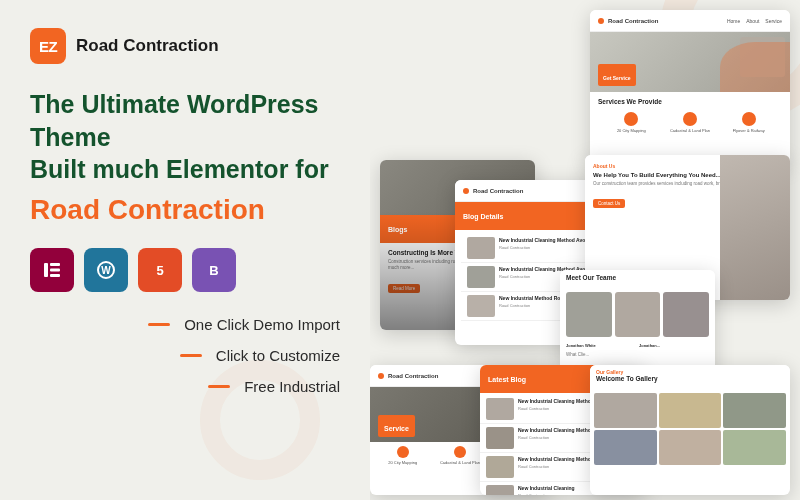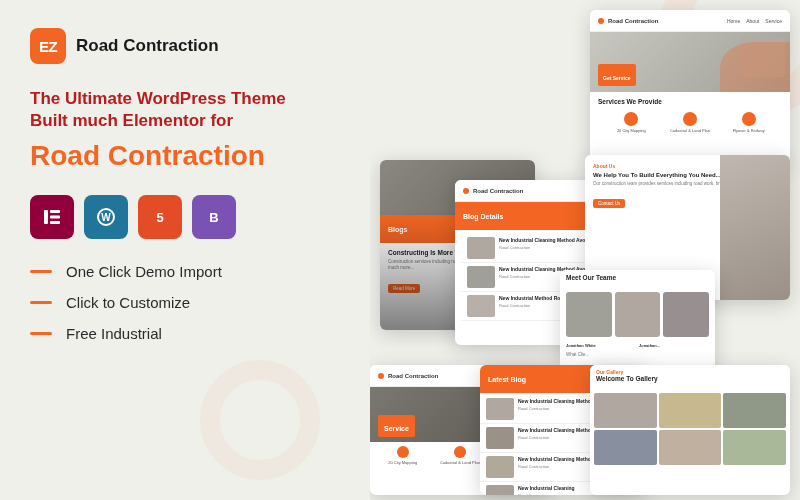--- a/index.html
+++ b/index.html
@@ -50,23 +50,23 @@
       letter-spacing: -0.5px;
     }
     .logo-text {
       font-size: 17px;
       font-weight: 700;
       color: #1a1a1a;
     }
 
     
     .headline {
-      font-size: 17px;
+      font-size: 25px;
       font-weight: 700;
-      color: #b91c1c;
+      color: #14532d;
       line-height: 1.3;
       margin-bottom: 6px;
     }
     .headline-accent {
       font-size: 28px;
       font-weight: 800;
       color: #f26522;
       line-height: 1.3;
       margin-bottom: 20px;
     }
@@ -96,20 +96,21 @@
     
     .features-list {
       display: flex;
       flex-direction: column;
       gap: 14px;
     }
     .feature-item {
       display: flex;
       align-items: center;
       gap: 14px;
+      justify-content: flex-end;
     }
     .feature-dash {
       width: 22px;
       height: 3px;
       background: #f26522;
       flex-shrink: 0;
       border-radius: 2px;
     }
     .feature-text {
       font-size: 15px;

